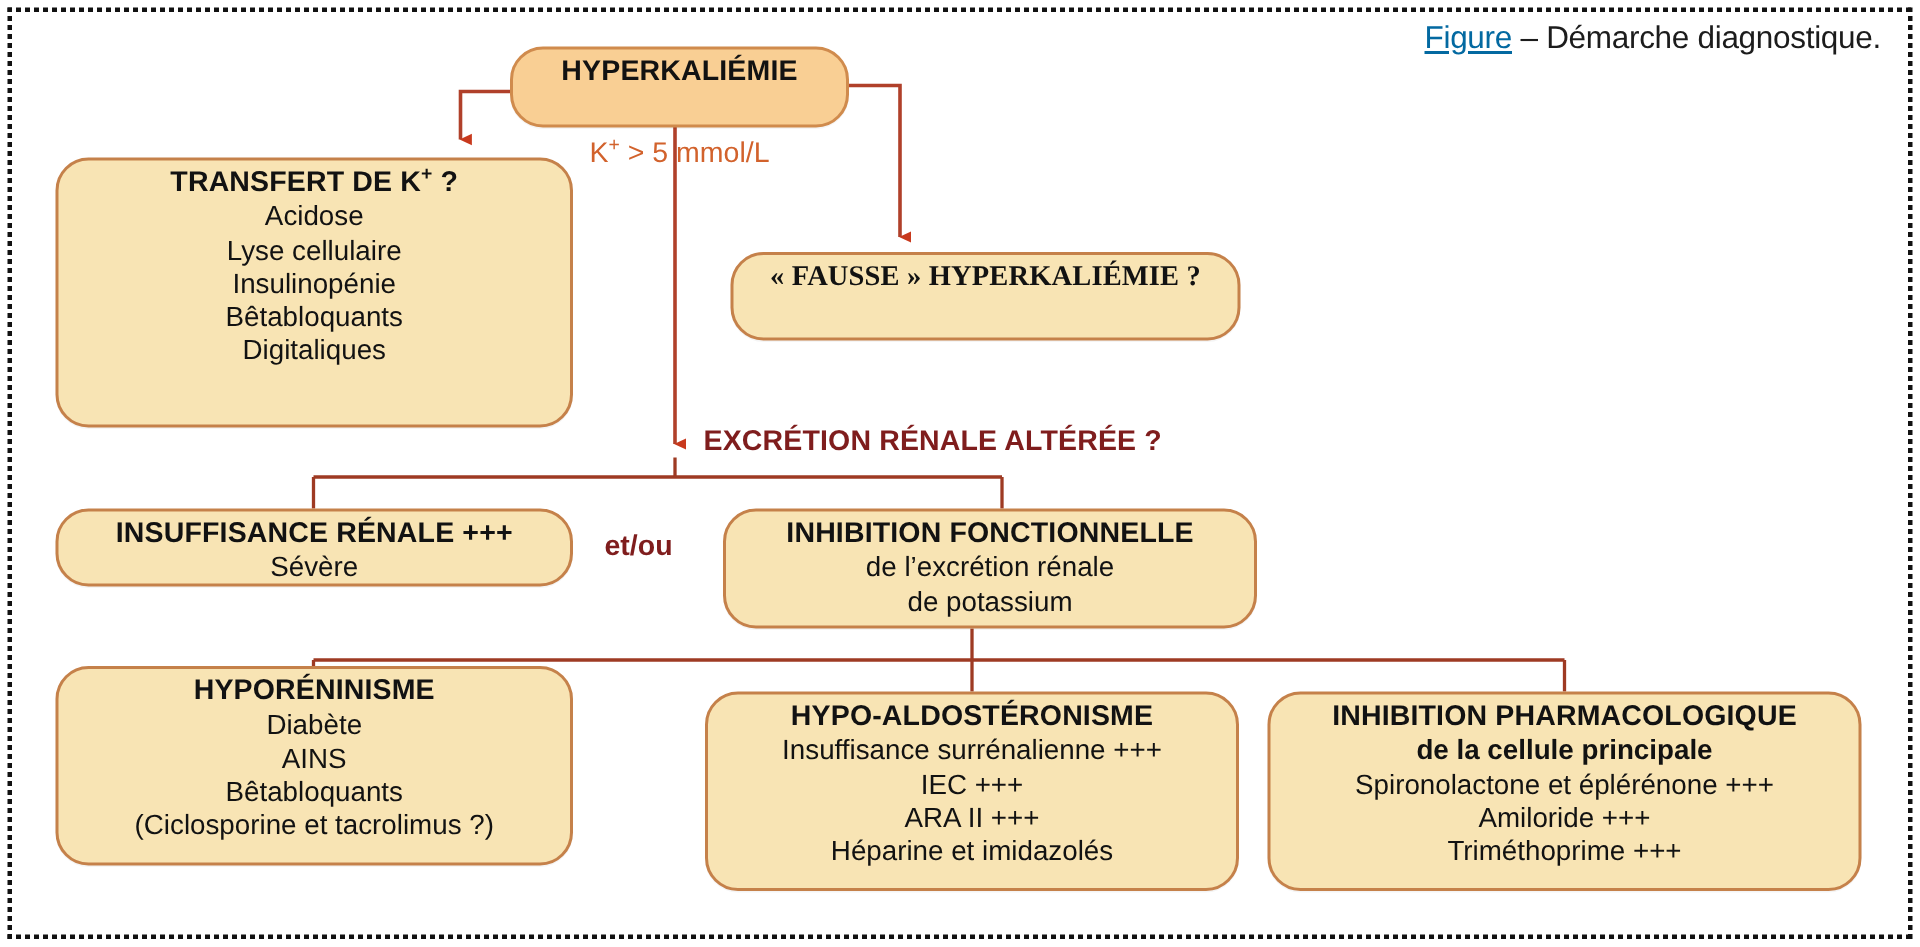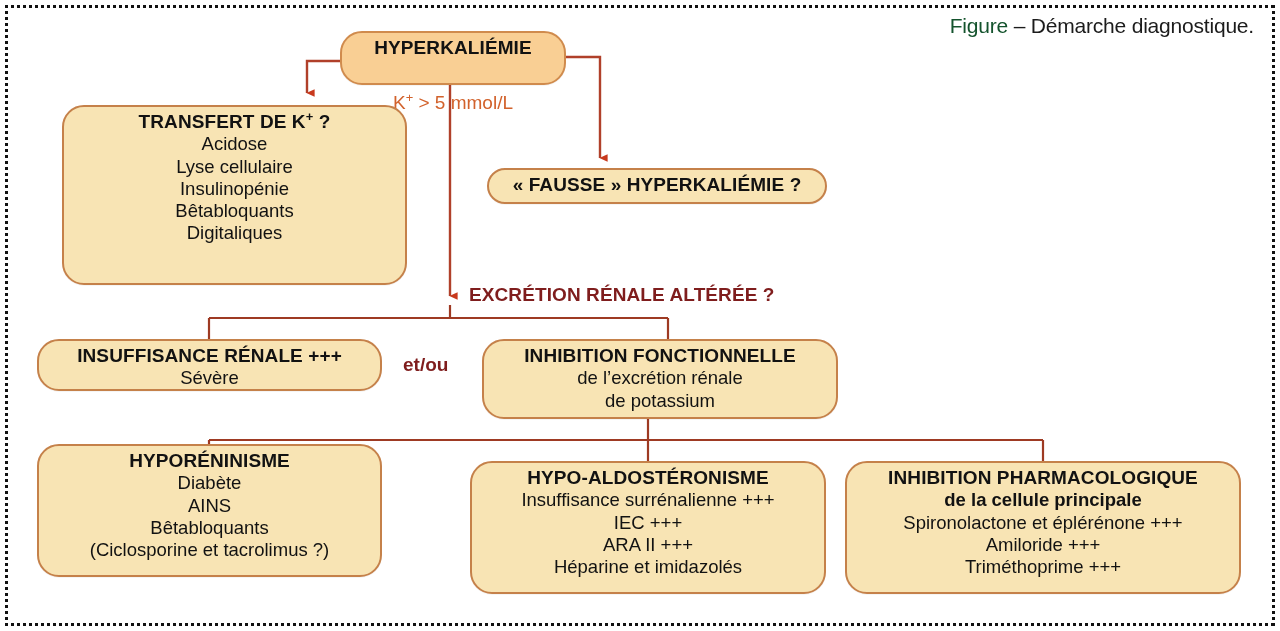--- a/index.html
+++ b/index.html
@@ -34,21 +34,21 @@
 
   
   #caption {
     position: absolute;
     right: 26px;
     top: 14px;
     font-size: 21px;
     white-space: nowrap;
     letter-spacing: -0.2px;
   }
-  #caption .cap-word { color: #14532d; }
+  #caption .cap-word { color: #0369a1; text-decoration: underline; }
   #caption .cap-rest { color: #1c1c1c; }
 
   
   #wires {
     position: absolute;
     left: 0; top: 0;
     width: 1280px; height: 631px;
   }
 
   
@@ -162,30 +162,30 @@
       <path d="M 648 440 L 648 461" fill="none" stroke="#9e3a23" stroke-width="2.2"></path>
       <path d="M 1043 440 L 1043 461" fill="none" stroke="#9e3a23" stroke-width="2.2"></path>
     </g>
   </svg>
 
   <div class="node accent" style="left:340px; top:31px; width:226px; height:54px;">
     <div class="title">HYPERKALIÉMIE</div>
     <div class="sub formula"><span>K</span><sup class="kplus">+</sup><span> &gt; 5 mmol/L</span></div>
   </div>
 
-  <div class="node" style="left:37px; top:105px; width:345px; height:180px;margin-left:25px;">
+  <div class="node" style="left:37px; top:105px; width:345px; height:180px;">
     <div class="title"><span>TRANSFERT DE K</span><sup class="kplus">+</sup><span> ?</span></div>
     <div class="line">Acidose</div>
     <div class="line">Lyse cellulaire</div>
     <div class="line">Insulinopénie</div>
     <div class="line">Bêtabloquants</div>
     <div class="line">Digitaliques</div>
   </div>
 
-  <div class="node" style="left:487px; top:168px; width:340px; height:36px; border-radius:22px;">
+  <div class="node" style="left:487px; top:168px; width:340px; height:59px; border-radius:22px;font-family:Liberation Serif, serif;">
     <div class="title">« FAUSSE » HYPERKALIÉMIE ?</div>
   </div>
 
   <div class="free-label" id="label-excretion" style="left:469px; top:284px;">EXCRÉTION RÉNALE ALTÉRÉE ?</div>
 
   <div class="node" style="left:37px; top:339px; width:345px; height:52px;">
     <div class="title">INSUFFISANCE RÉNALE +++</div>
     <div class="line">Sévère</div>
   </div>
 

